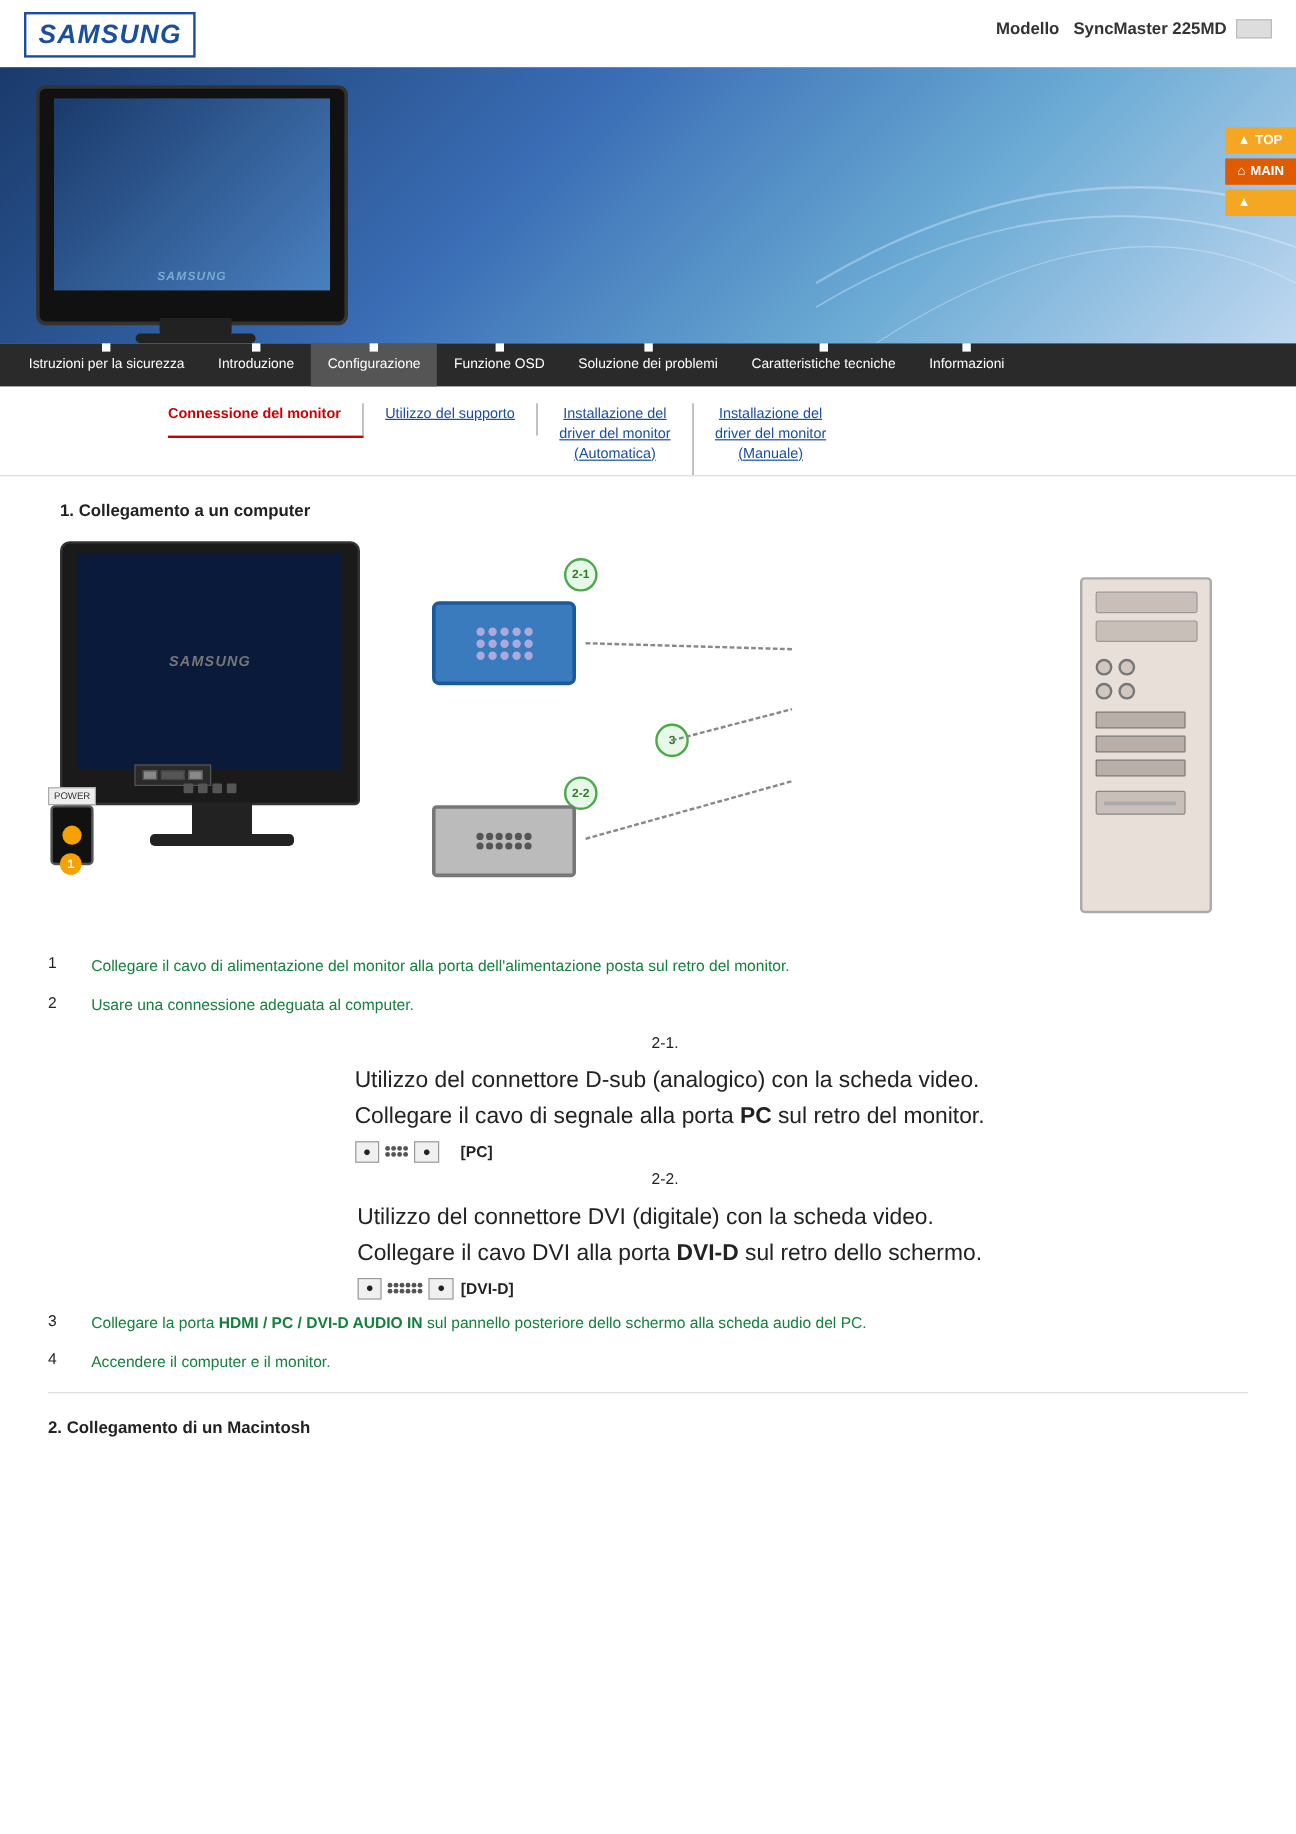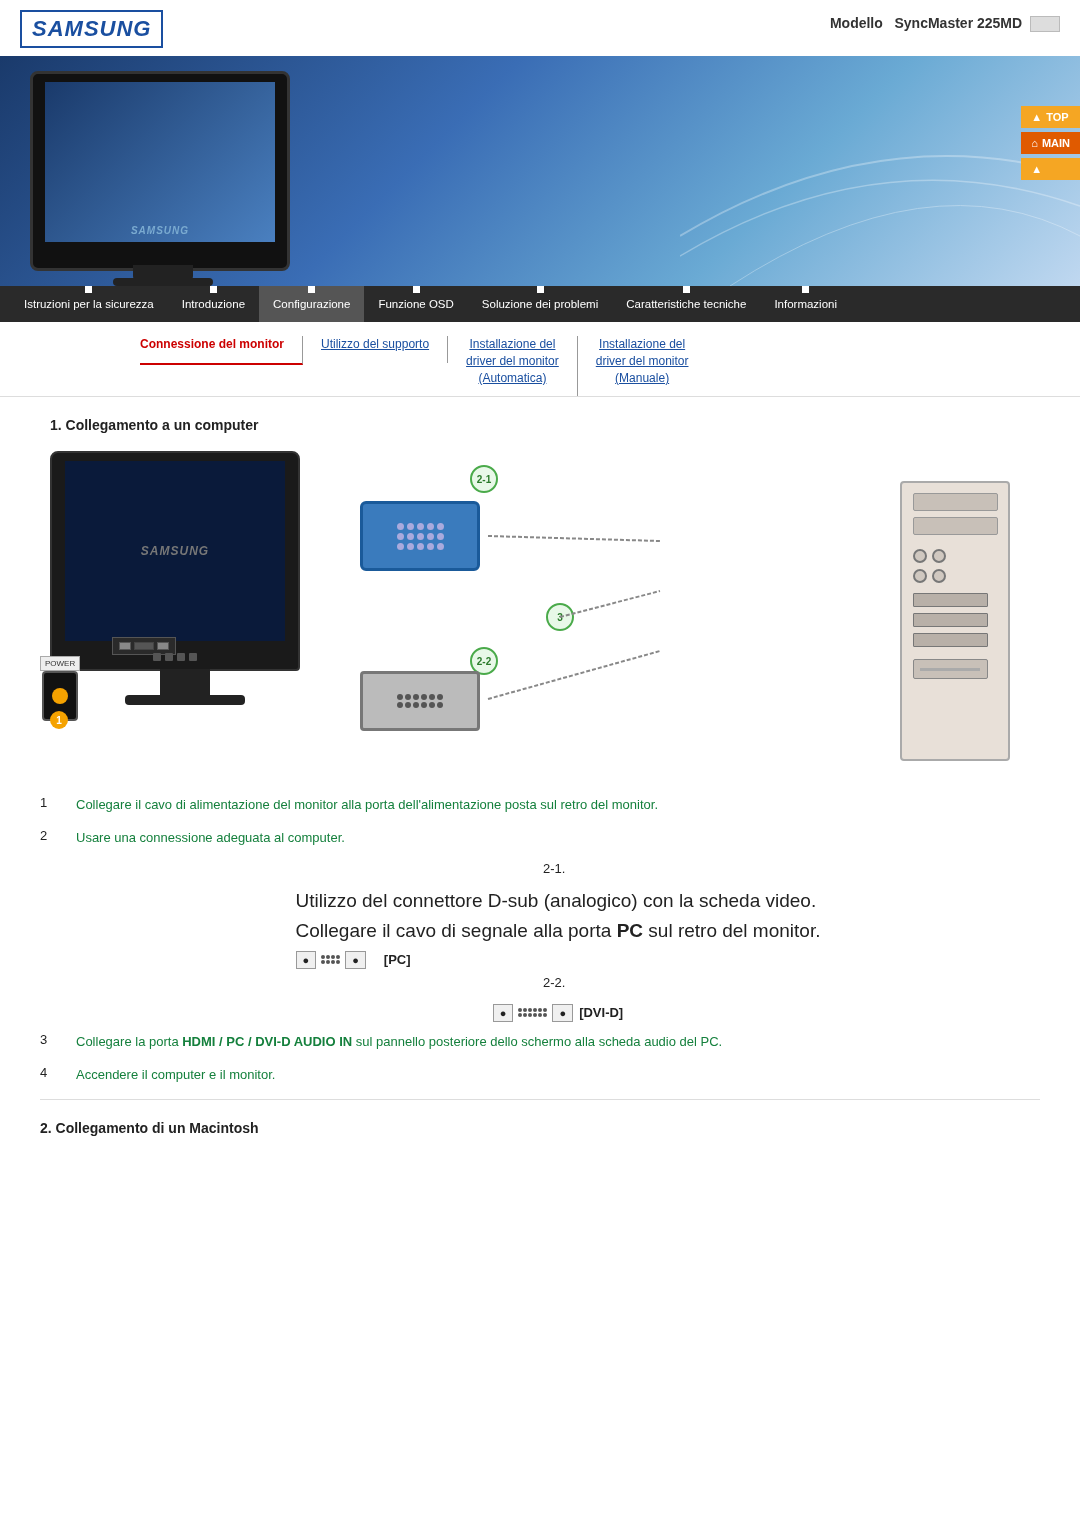--- a/index.html
+++ b/index.html
@@ -667,20 +667,24 @@
             </span>
             <span class="conn-box">●</span>
             <strong style="margin-left:16px;">[PC]</strong>
           </div>
         </div>
       </div>
 
       <div class="sub-instr-item">
         <span class="sub-num">2-2.</span>
         <div>
+          <div class="sub-text">
+            Utilizzo del connettore DVI (digitale) con la scheda video.<br>
+            Collegare il cavo DVI alla porta <strong>DVI-D</strong> sul retro dello schermo.
+          </div>
           <div class="connector-icon">
             <span class="conn-box">●</span>
             <span style="display:inline-grid;grid-template-columns:repeat(6,4px);gap:1px;margin:0 3px;">
               <span style="width:4px;height:4px;background:#555;border-radius:50%;display:block;"></span>
               <span style="width:4px;height:4px;background:#555;border-radius:50%;display:block;"></span>
               <span style="width:4px;height:4px;background:#555;border-radius:50%;display:block;"></span>
               <span style="width:4px;height:4px;background:#555;border-radius:50%;display:block;"></span>
               <span style="width:4px;height:4px;background:#555;border-radius:50%;display:block;"></span>
               <span style="width:4px;height:4px;background:#555;border-radius:50%;display:block;"></span>
               <span style="width:4px;height:4px;background:#555;border-radius:50%;display:block;"></span>

